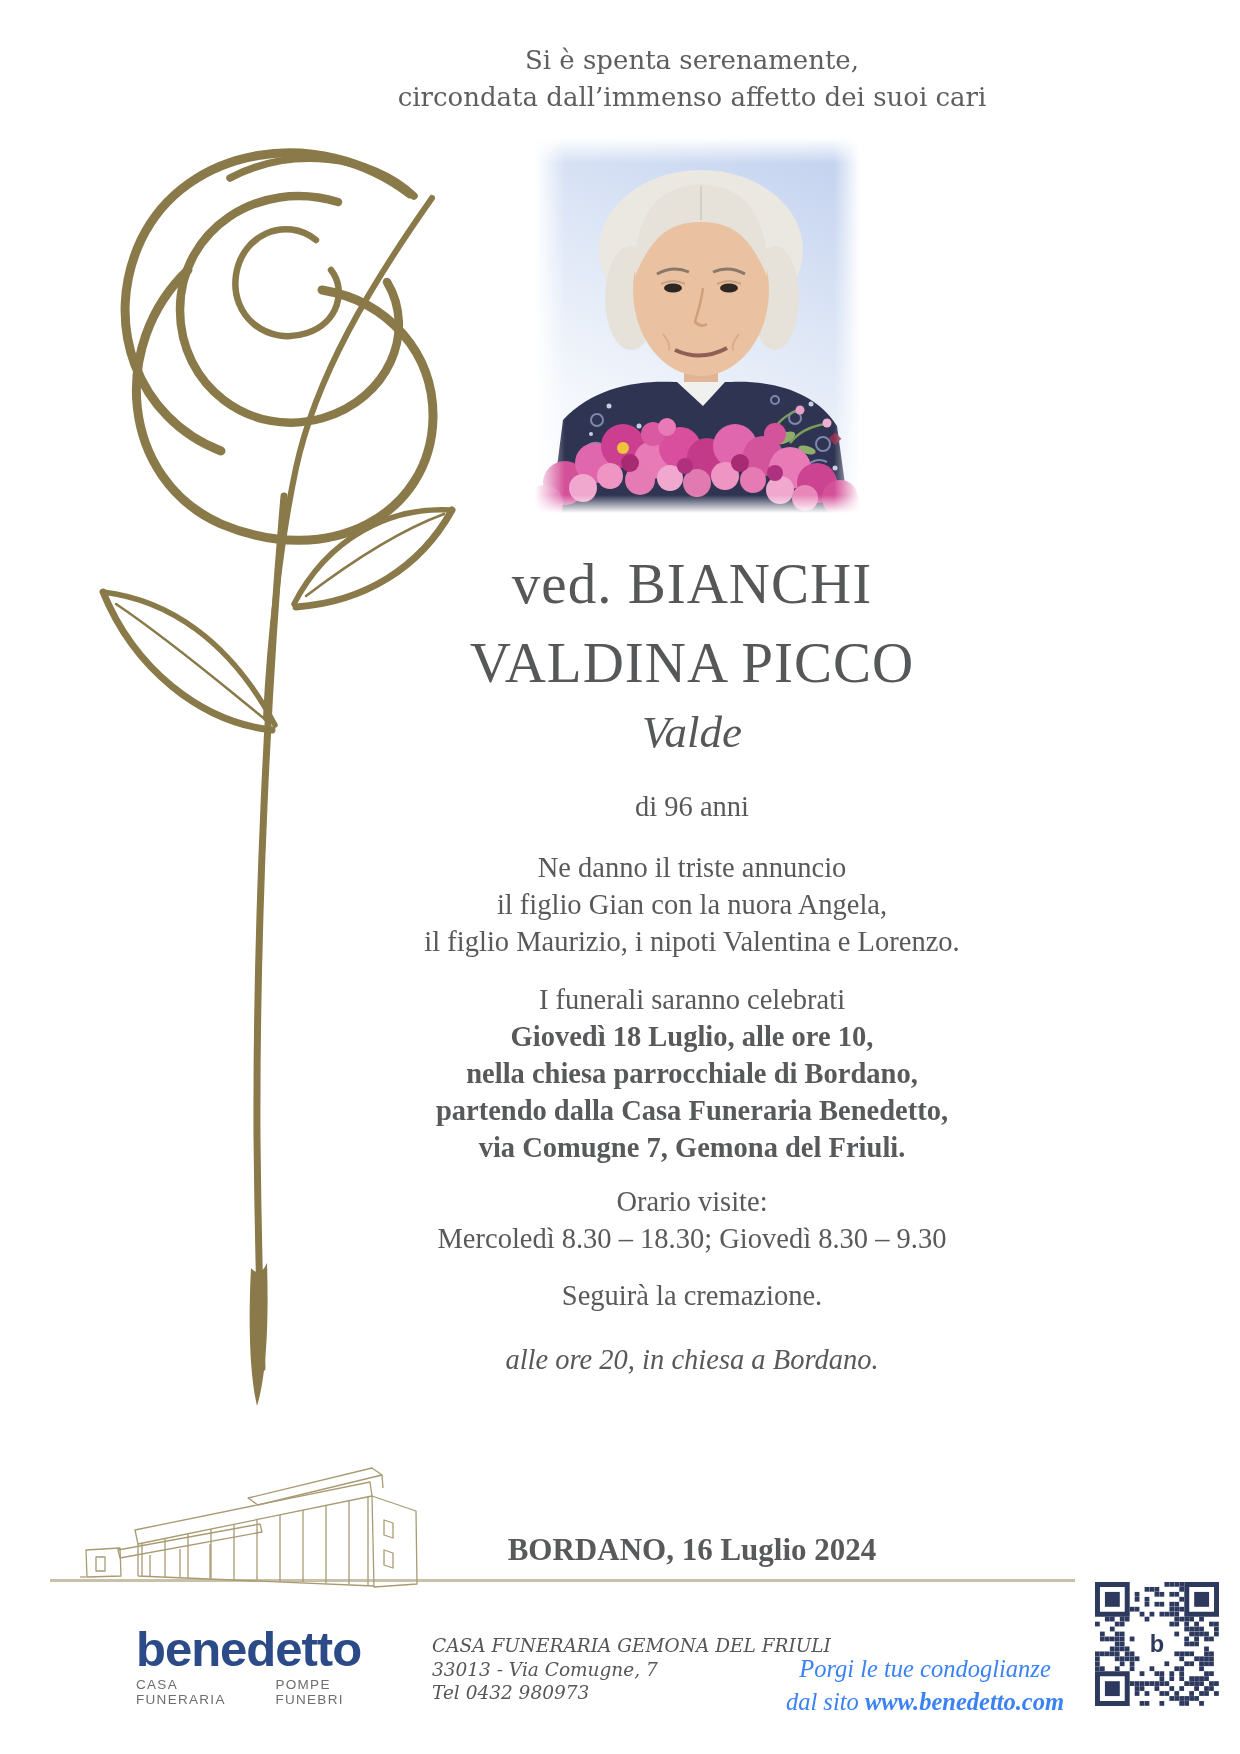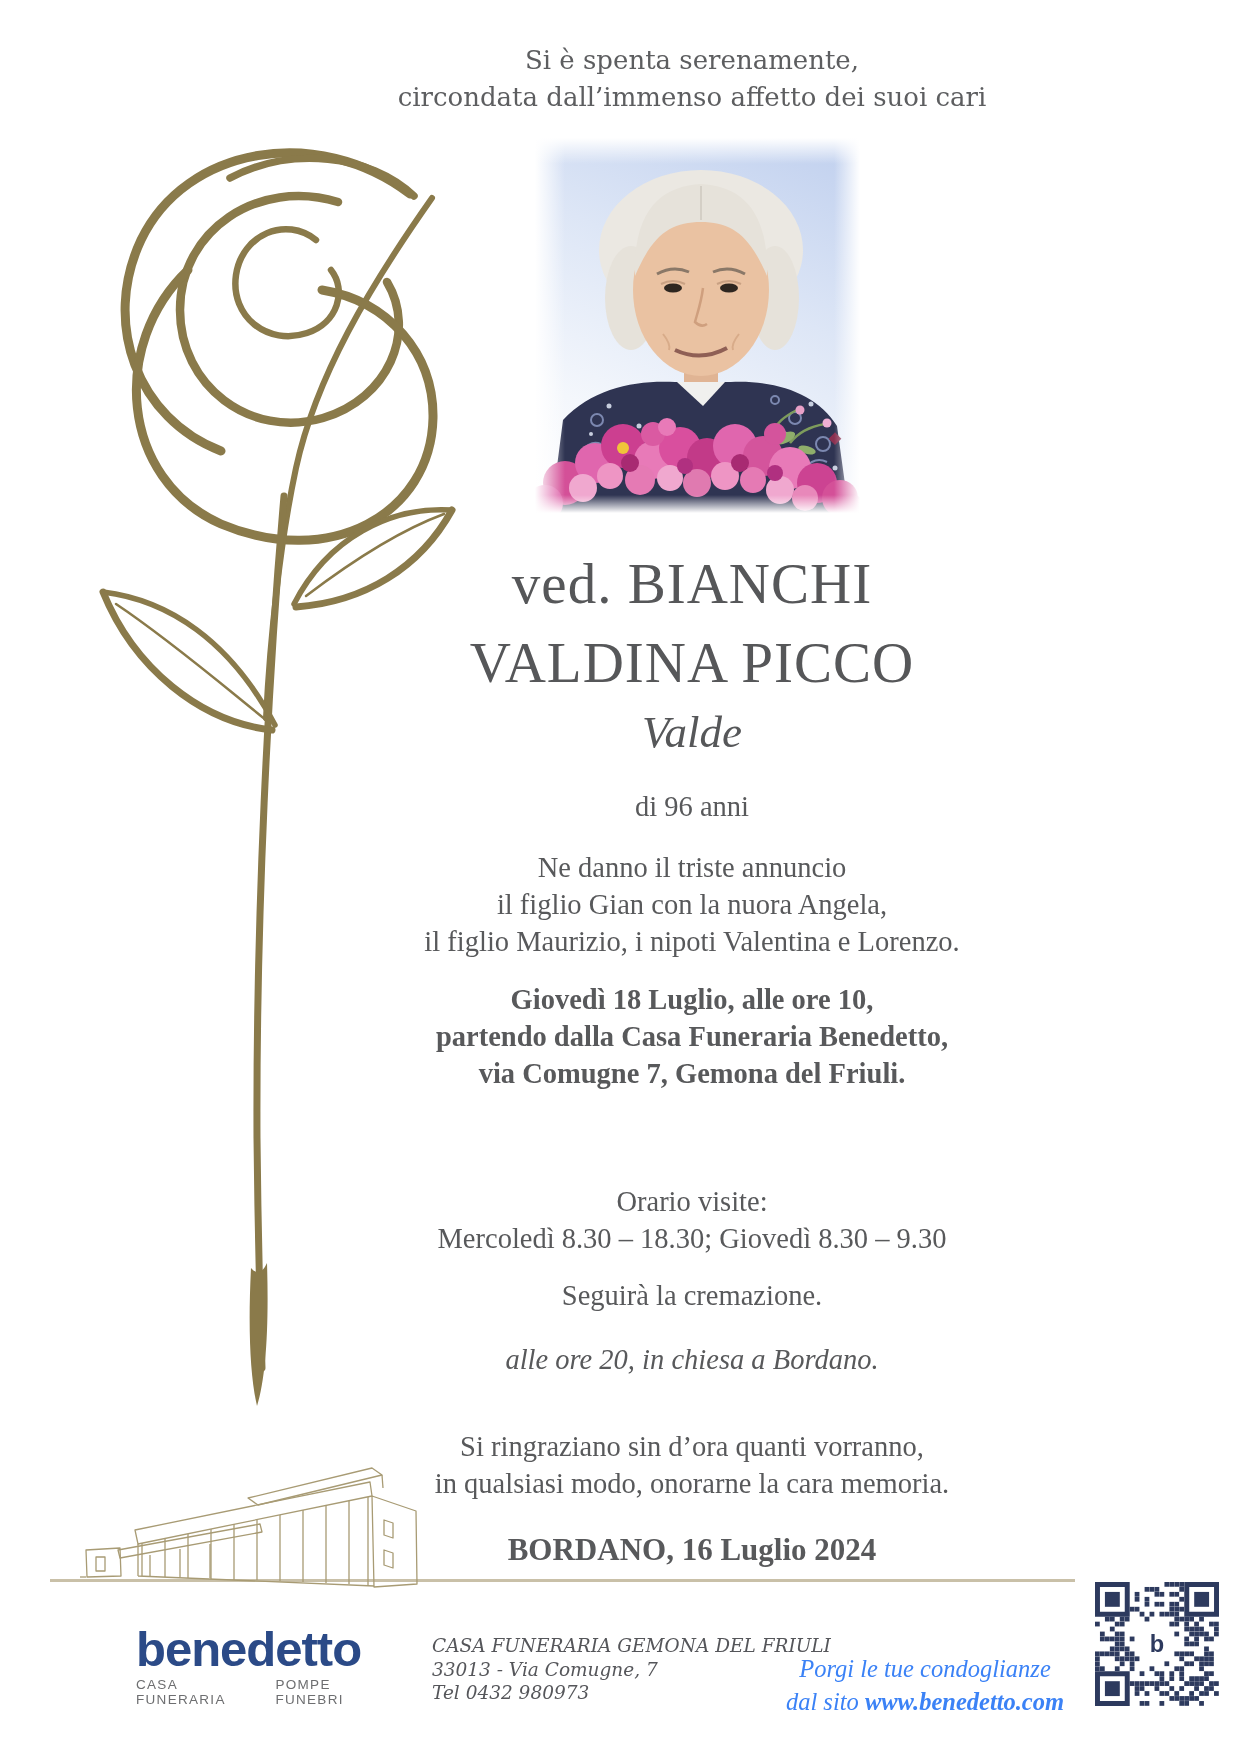--- a/index.html
+++ b/index.html
@@ -187,40 +187,38 @@
 
   <div class="col ageline fs-body">di 96 anni</div>
 
   <div class="col announce fs-body">
     <div>Ne danno il triste annuncio</div>
     <div>il figlio Gian con la nuora Angela,</div>
     <div>il figlio Maurizio, i nipoti Valentina e Lorenzo.</div>
   </div>
 
   <div class="col funeral fs-body">
+    <div>I funerali saranno celebrati</div>
     <div class="bold">Giovedì 18 Luglio, alle ore 10,</div>
+    <div class="bold">nella chiesa parrocchiale di Bordano,</div>
     <div class="bold">partendo dalla Casa Funeraria Benedetto,</div>
     <div class="bold">via Comugne 7, Gemona del Friuli.</div>
   </div>
 
   <div class="col visits fs-body">
     <div>Orario visite:</div>
     <div>Mercoledì 8.30 – 18.30; Giovedì 8.30 – 9.30</div>
   </div>
 
   <div class="col cremation fs-body">Seguirà la cremazione.</div>
 
   <div class="col rosary fs-body">
     <div>alle ore 20, in chiesa a Bordano.</div>
   </div>
 
-  <div class="col thanks fs-body">
-    <div>Si ringraziano sin d’ora quanti vorranno,</div>
-    <div>in qualsiasi modo, onorarne la cara memoria.</div>
-  </div>
 
   <div class="col dateline">BORDANO, 16 Luglio 2024</div>
 
   <div class="rule"></div>
 
   <svg class="building" width="345" height="150" viewBox="0 0 345 150">
     <path d="M168,40 L292,10 L302,17 L178,47 Z"></path>
     <path d="M302,17 L303,30"></path>
     <path d="M55,72 L290,24 L292,38 L58,86 Z"></path>
     <path d="M292,38 L336,53 L337,126 L294,129 Z"></path>

